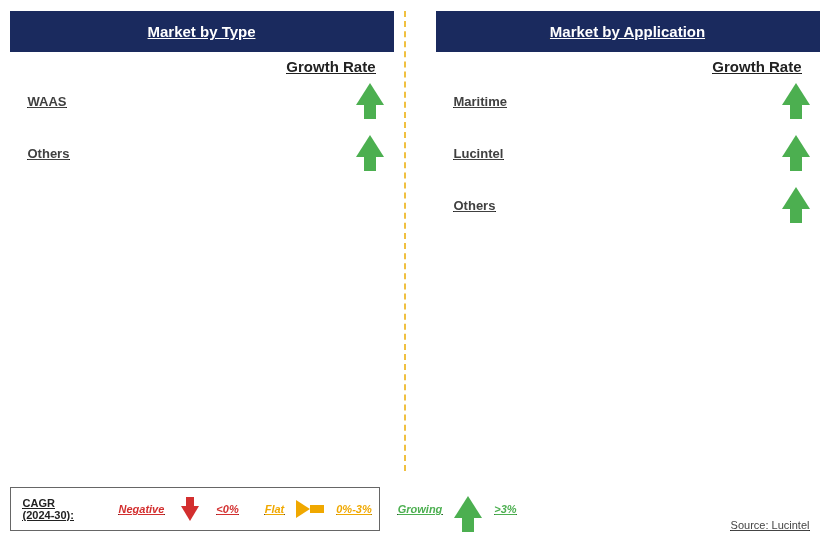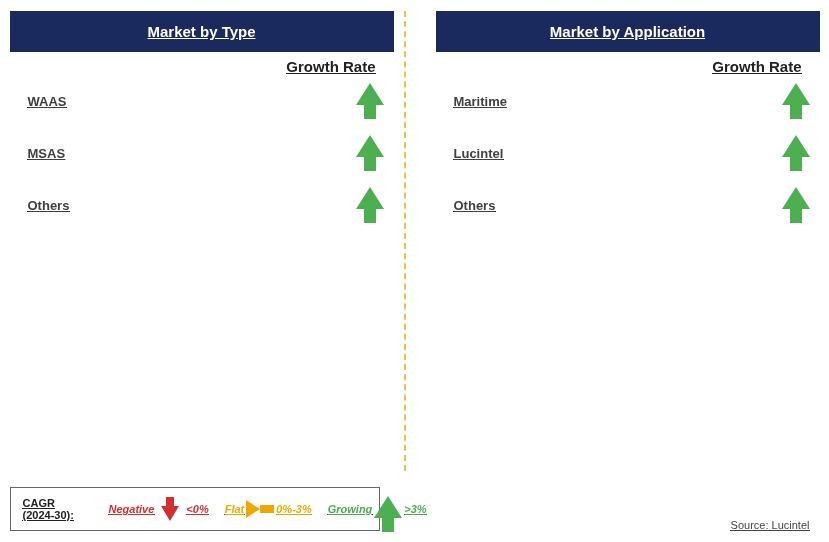--- a/index.html
+++ b/index.html
@@ -90,21 +90,21 @@
       width: 2px;
       border-left: 2px dashed #f0c040;
       margin: 0 10px;
       align-self: stretch;
     }
     .legend-box {
       border: 1.5px solid #666;
       display: flex;
       align-items: center;
       padding: 8px 12px;
-      gap: 16px;
+      gap: 26px;
       margin-top: 12px;
       width: 370px;
       font-size: 11px;
       flex-wrap: nowrap;
     }
     .legend-cagr {
       font-weight: bold;
       font-size: 11px;
       color: #222;
       white-space: nowrap;
@@ -205,24 +205,20 @@
 
     <div class="panel">
       <div class="panel-header">Market by Type</div>
       <div class="growth-rate-label">Growth Rate</div>
 
       <div class="row-item">
         <span class="row-label">WAAS</span>
         <span class="green-arrow-up"></span>
       </div>
       <div class="row-item">
-        <span class="row-label">MSAS</span>
-        <span class="green-arrow-up"></span>
-      </div>
-      <div class="row-item">
         <span class="row-label">Others</span>
         <span class="green-arrow-up"></span>
       </div>
     </div>
 
     <div class="divider-dashed"></div>
 
     <div class="panel panel-right">
       <div class="panel-header">Market by Application</div>
       <div class="growth-rate-label">Growth Rate</div>

